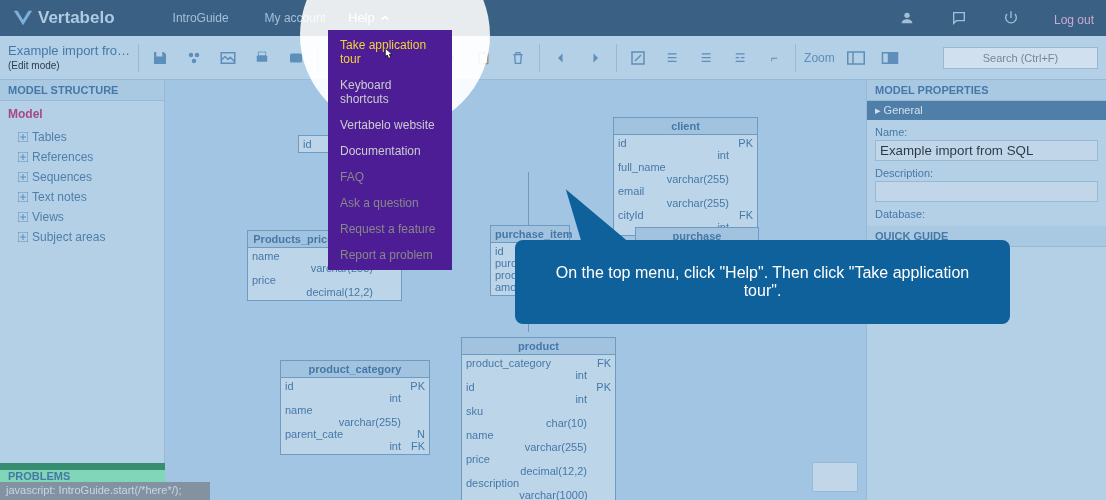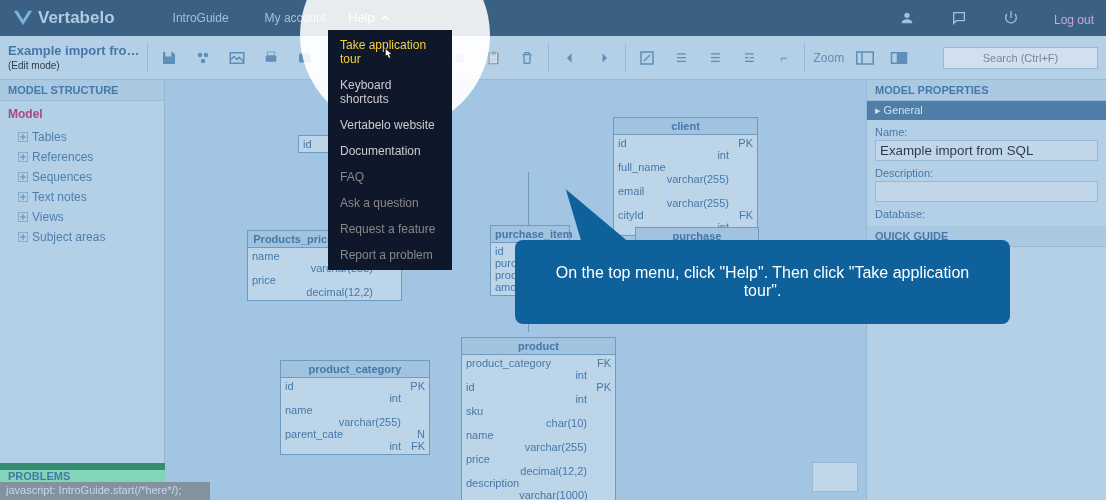--- a/index.html
+++ b/index.html
@@ -5,21 +5,21 @@
 * { box-sizing: border-box; margin: 0; padding: 0; }
 body { font-family: Arial, sans-serif; font-size: 12px; background: #a9d0ed; width:1106px; height:500px; overflow:hidden; position:relative; }
 .topbar { height:36px; background:#1a3d5c; display:flex; align-items:center; color:#cde; padding:0 12px; position:relative; }
 .logo { font-size:17px; font-weight:bold; display:flex; align-items:center; }
 .logo svg { margin-right:4px; }
 .topnav { display:flex; margin-left:40px; }
 .topnav .item { padding:0 18px; color:#bcd; cursor:pointer; }
 .top-right { margin-left:auto; display:flex; align-items:flex-end; gap:34px; color:#f9a8d4; }
 .top-right .ico { width:18px; height:18px; display:inline-flex; align-items:center; justify-content:center; }
 .subbar { height:44px; background:#d3e6f5; border-bottom:1px solid #a9c4da; display:flex; align-items:center; padding:0 8px; gap:8px; }
-.doc-title { font-size:13px; font-weight:bold; color:#265; color:#2a5f92; }
+.doc-title { font-size:13px; font-weight:normal; color:#265; color:#2a5f92; }
 .tool-ico { width:26px; height:26px; display:inline-flex; align-items:center; justify-content:center; color:#5082af; }
 .sep { width:1px; height:28px; background:#a9c4da; }
 .zoom-label { color:#5082af; font-size:12px; }
 .search-box { margin-left:auto; }
 .search-box input { width:155px; height:22px; border:1px solid #a9c4da; padding:0 6px; font-size:11px;text-align:center; }
 .main { display:flex; height:calc(500px - 36px - 44px); }
 .left-panel { width:165px; background:#d3e6f5; border-right:1px solid #a9c4da; }
 .panel-head { background:#c4dcef; padding:4px 8px; font-size:11px; font-weight:bold; color:#2a5f92; border-bottom:1px solid #a9c4da; }
 .tree { padding:6px 8px; }
 .tree .root { font-weight:bold; color:#be185d; margin-bottom:6px; }
@@ -32,21 +32,21 @@
 .entity-row { display:flex; }
 .entity-row .c1 { flex:1; color:#2a5f92; }
 .entity-row .c2 { color:#2a5f92;margin-top:12px; }
 .entity-row .c3 { width:24px; text-align:right; color:#2a5f92; }
 .right-panel { width:240px; background:#d3e6f5; border-left:1px solid #a9c4da; }
 .rp-head { background:#c4dcef; padding:4px 8px; font-size:11px; font-weight:bold; color:#2a5f92; border-bottom:1px solid #a9c4da; }
 .rp-sub { background:#3a6a96; color:#fff; padding:3px 8px; font-size:11px; }
 .rp-body { padding:6px 8px; font-size:11px; color:#2a5f92; }
 .rp-body input { width:100%; border:1px solid #a9c4da; background:#e8f1f8; padding:2px 4px; margin-top:2px; }
 .spotlight { position:absolute; left:300px; top:-60px; width:190px; height:190px; border-radius:50%; background:rgba(255,255,255,0.9); box-shadow: 0 0 0 9999px rgba(120,165,205,0.35); z-index:5; pointer-events:none; }
-.help-menu { position:absolute; left:328px; top:30px; width:124px; background:#0f172a; z-index:20; padding:2px 0; }
+.help-menu { position:absolute; left:328px; top:30px; width:124px; background:#4c1d95; z-index:20; padding:2px 0; }
 .help-menu .mi { color:#ccc; padding:6px 12px; font-size:12px; cursor:pointer; }
 .help-menu .mi.active { color:#f5d13b; }
 .help-menu .mi.dim { color:#888; }
 .help-label { position:absolute; left:348px; top:10px; color:#fff; font-size:13px; z-index:21; display:flex; align-items:center; gap:6px; }
 .callout { position:absolute; left:515px; top:240px; width:495px; background:#0e619b; color:#fff; border-radius:8px; padding:24px 28px; font-size:16px; text-align:center; z-index:30; }
 .callout::before { content:""; position:absolute; left:60px; top:-60px; width:0; height:0; border-left:2px solid transparent; border-right:50px solid transparent; border-bottom:80px solid #0e619b; transform:rotate(-18deg); }
 .problems { position:absolute; left:0; bottom:18px; width:165px; background:#86efac; padding:0 8px; font-size:11px; font-weight:bold; color:#2a5f92; border-top:7px solid #15803d; }
 .statusbar { position:absolute; left:0; bottom:0; height:18px; background:#888; color:#eee; font-size:11px; padding:2px 6px; width:210px; }
 .cursor-hand { position:absolute; left:380px; top:47px; z-index:25; }
 .minimap { position:absolute; right:8px; bottom:8px; width:46px; height:30px; border:1px solid #a9c4da; background:#e8f1f8; }

